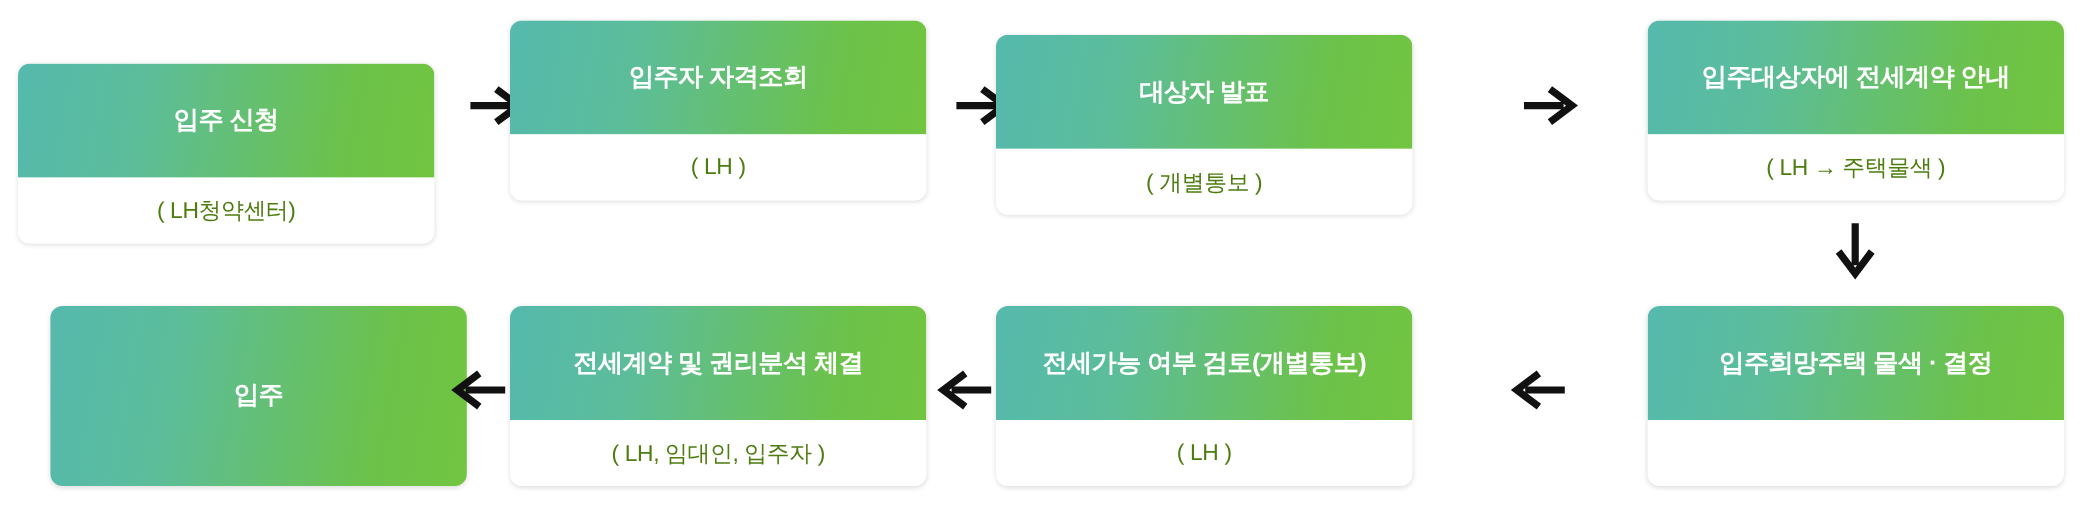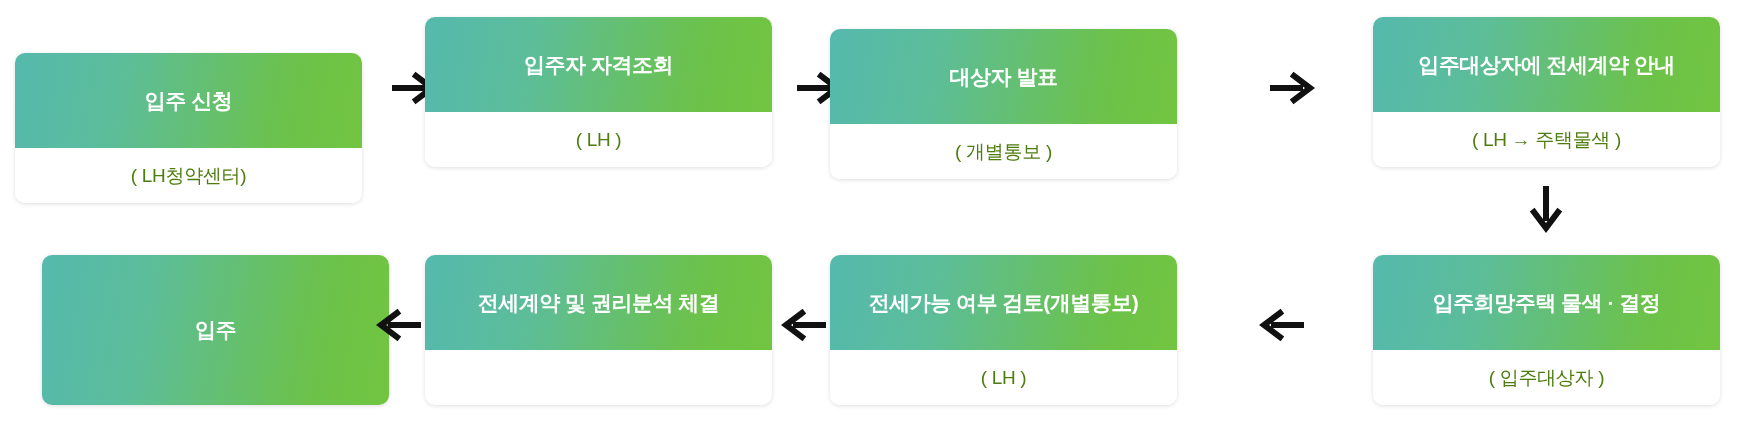--- a/index.html
+++ b/index.html
@@ -163,20 +163,23 @@
   <div class="arrow" style="left:375px; top:307px;">
     <svg width="46" height="36" viewBox="0 0 46 36" aria-hidden="true">
       <path d="M44 18 L16 18 M22 6 L6 18 L22 30" fill="none" stroke="#111111" stroke-width="6" stroke-linecap="square" stroke-linejoin="miter"></path>
     </svg>
   </div>
 
   <div class="card" style="left:425px; top:255px;">
     <div class="card-head">
       <span class="card-title">전세계약 및 권리분석 체결</span>
     </div>
+    <div class="card-sub-wrap">
+      <span class="card-sub">( LH, 임대인, 입주자 )</span>
+    </div>
   </div>
 
   <div class="arrow" style="left:780px; top:307px;">
     <svg width="46" height="36" viewBox="0 0 46 36" aria-hidden="true">
       <path d="M44 18 L16 18 M22 6 L6 18 L22 30" fill="none" stroke="#111111" stroke-width="6" stroke-linecap="square" stroke-linejoin="miter"></path>
     </svg>
   </div>
 
   <div class="card" style="left:830px; top:255px;">
     <div class="card-head">
@@ -190,18 +193,15 @@
   <div class="arrow" style="left:1258px; top:307px;">
     <svg width="46" height="36" viewBox="0 0 46 36" aria-hidden="true">
       <path d="M44 18 L16 18 M22 6 L6 18 L22 30" fill="none" stroke="#111111" stroke-width="6" stroke-linecap="square" stroke-linejoin="miter"></path>
     </svg>
   </div>
 
   <div class="card" style="left:1373px; top:255px;">
     <div class="card-head">
       <span class="card-title">입주희망주택 물색 · 결정</span>
     </div>
-    <div class="card-sub-wrap">
-      <span class="card-sub">( 입주대상자 )</span>
-    </div>
   </div>
 
 </div>
 
 </body></html>

